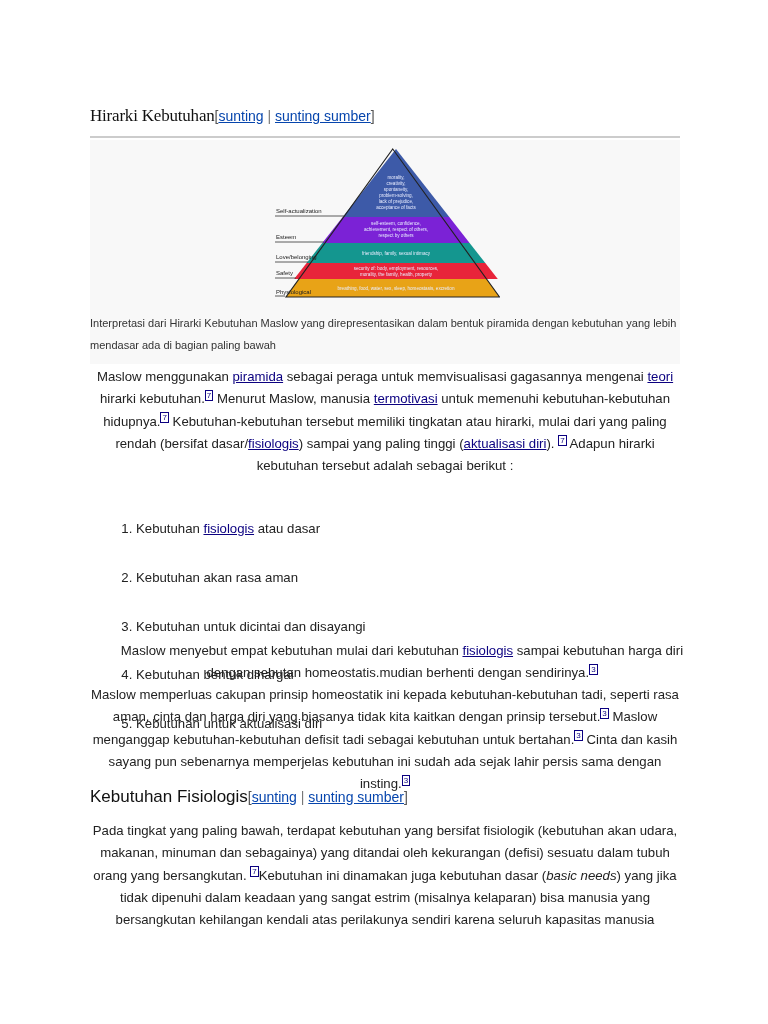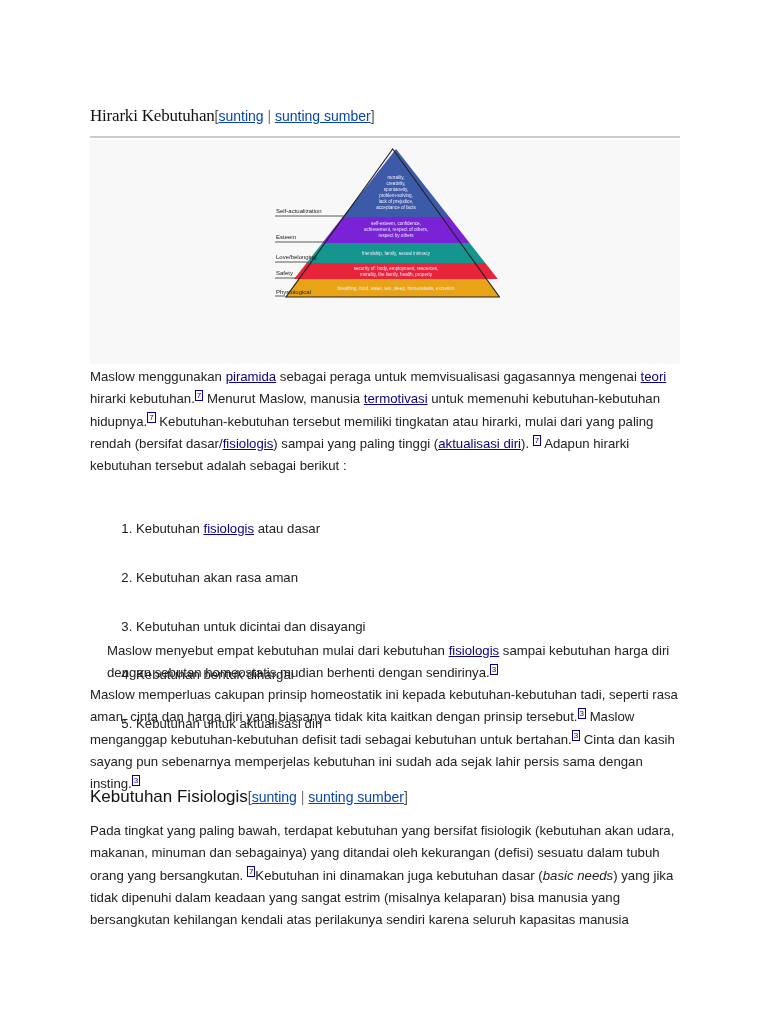--- a/index.html
+++ b/index.html
@@ -79,20 +79,21 @@
       color: #333333;
     }
 
     .para {
       position: absolute;
       left: 0;
       width: 590px;
       font-size: 13.2px;
       line-height: 22.3px;
       color: #222222;
+      text-align: center;
     }
     sup.ref {
       font-size: 8px;
       vertical-align: super;
       line-height: 0;
     }
     sup.ref a {
       color: #0b0080;
       text-decoration: none;
       border: 1px solid #0b0080;
@@ -165,20 +166,21 @@
           <text x="121" y="79">self-esteem, confidence,</text>
           <text x="121" y="85">achievement, respect of others,</text>
           <text x="121" y="91">respect by others</text>
           <text x="121" y="109">friendship, family, sexual intimacy</text>
           <text x="121" y="124">security of: body, employment, resources,</text>
           <text x="121" y="130">morality, the family, health, property</text>
           <text x="121" y="144">breathing, food, water, sex, sleep, homeostasis, excretion</text>
         </g>
       </svg>
     </div>
+    <div class="caption">Interpretasi dari Hirarki Kebutuhan Maslow yang direpresentasikan dalam bentuk piramida dengan kebutuhan yang lebih mendasar ada di bagian paling bawah</div>
   </div>
 
   <p class="para" style="top:354px; margin:12px 0 0 0;"><span>Maslow menggunakan </span><a class="link" href="#">piramida</a><span> sebagai peraga untuk memvisualisasi gagasannya mengenai </span><a class="link" href="#">teori</a><span> hirarki kebutuhan.</span><sup class="ref"><a href="#">7</a></sup><span> Menurut Maslow, manusia </span><a class="link" href="#">termotivasi</a><span> untuk memenuhi kebutuhan-kebutuhan hidupnya.</span><sup class="ref"><a href="#">7</a></sup><span> Kebutuhan-kebutuhan tersebut memiliki tingkatan atau hirarki, mulai dari yang paling rendah (bersifat dasar/</span><a class="link" href="#">fisiologis</a><span>) sampai yang paling tinggi (</span><a class="link" href="#">aktualisasi diri</a><span>). </span><sup class="ref"><a href="#">7</a></sup><span> Adapun hirarki kebutuhan tersebut adalah sebagai berikut :</span></p>
 
   <ol class="needs">
     <li><span>Kebutuhan </span><a class="link" href="#">fisiologis</a><span> atau dasar</span></li>
     <li>Kebutuhan akan rasa aman</li>
     <li>Kebutuhan untuk dicintai dan disayangi</li>
     <li>Kebutuhan bentuk dihargai</li>
     <li>Kebutuhan untuk aktualisasi diri</li>

